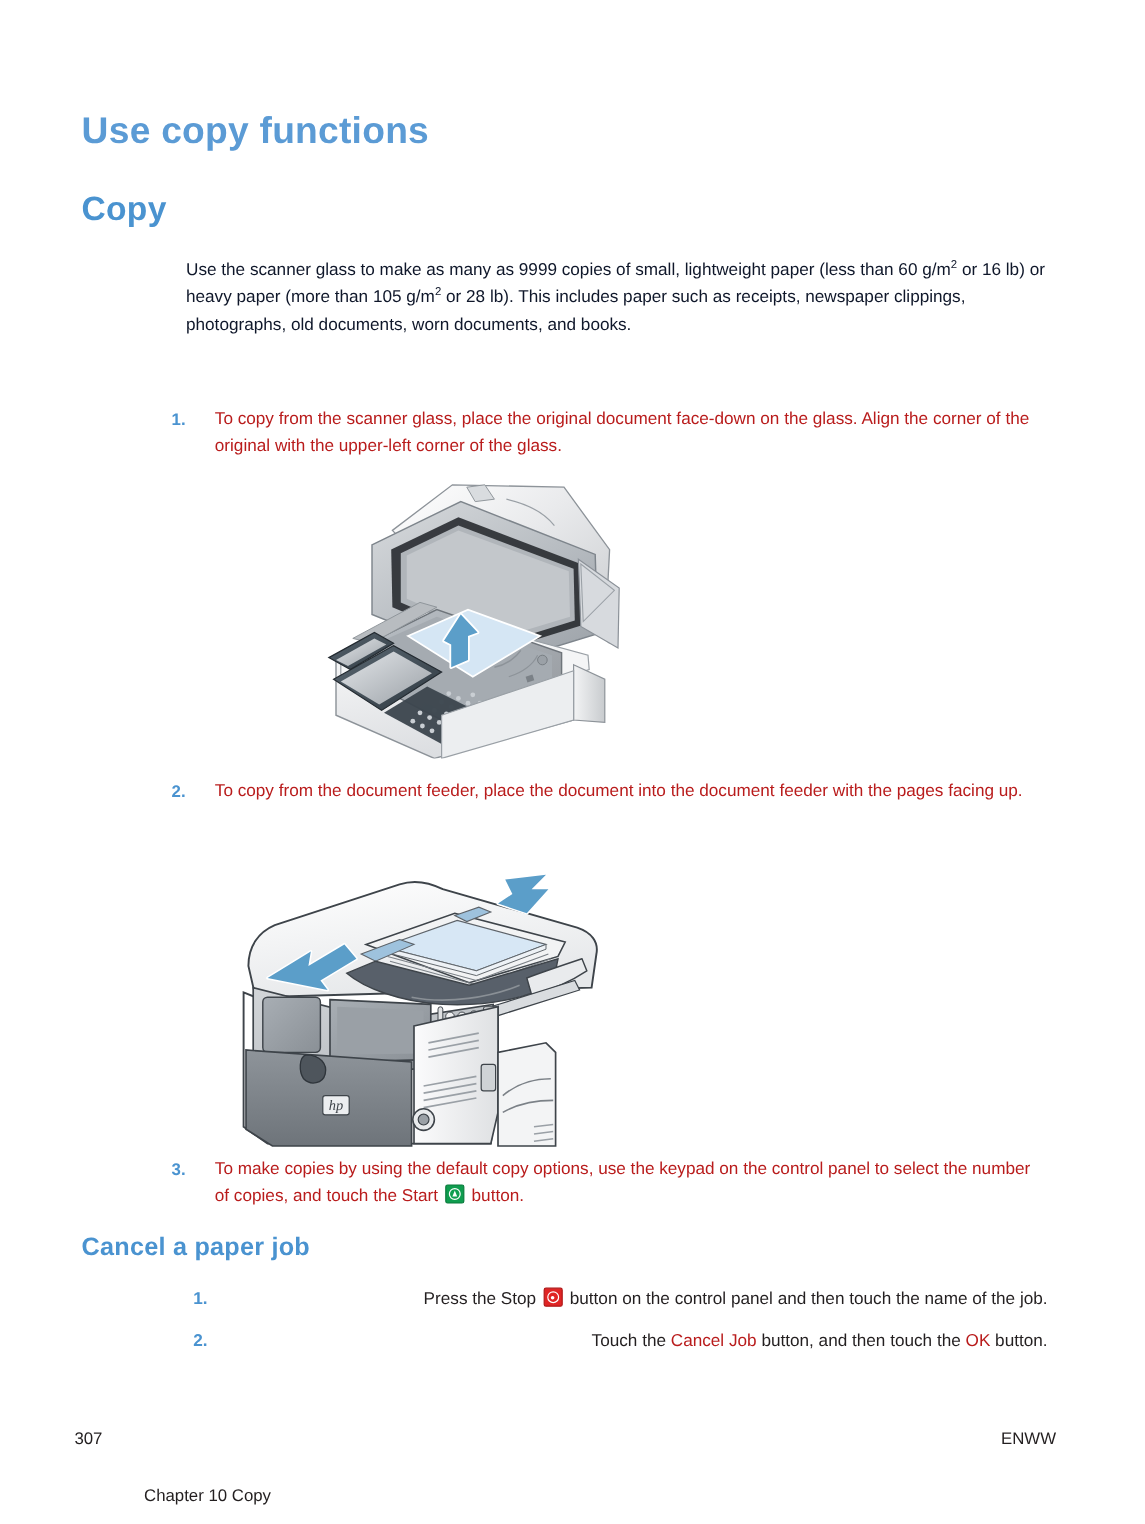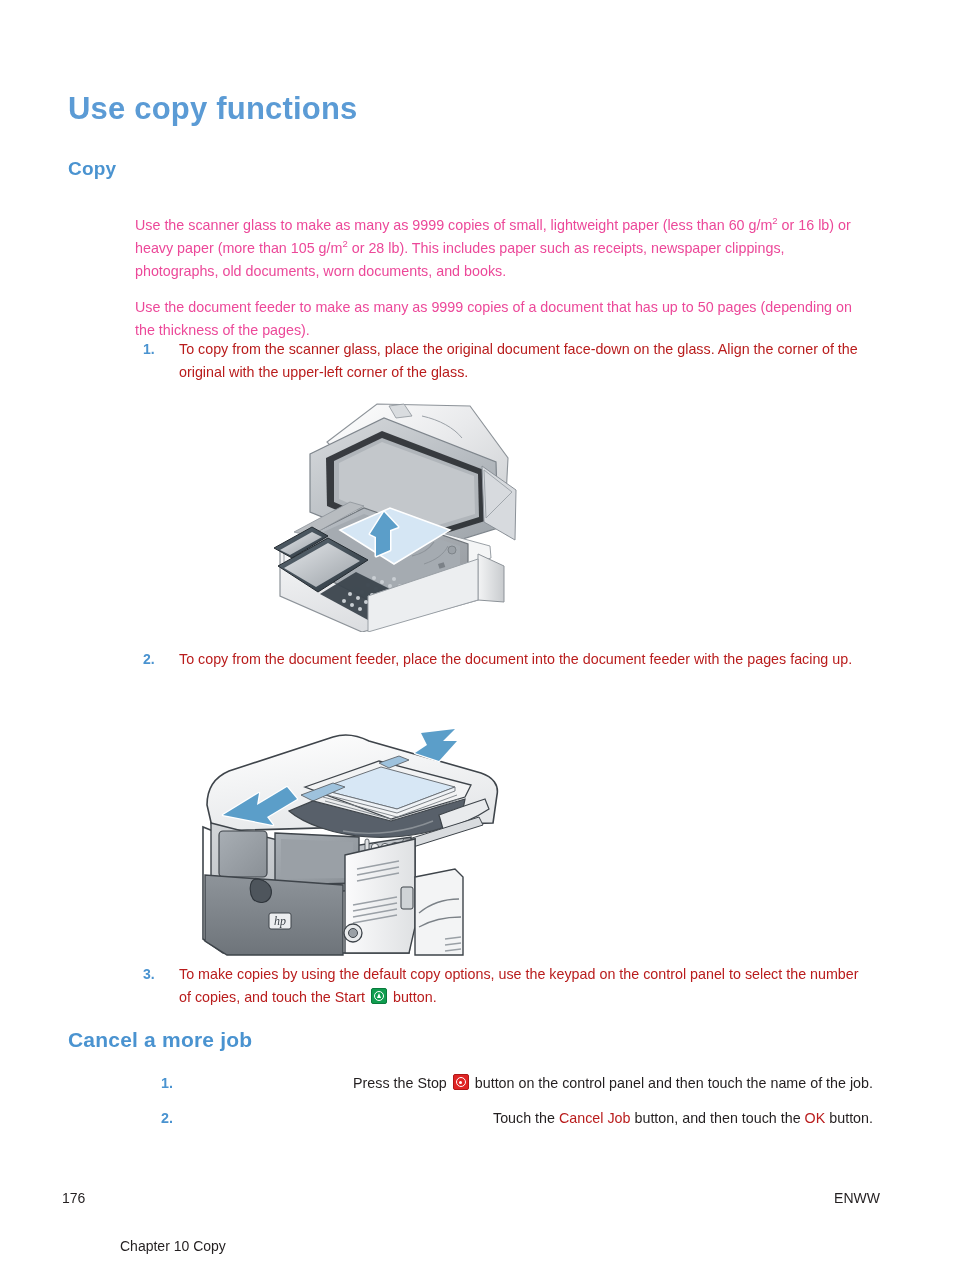--- a/index.html
+++ b/index.html
@@ -30,43 +30,43 @@
     font-size: 31px;
     font-weight: bold;
     color: #5b9bd5;
     letter-spacing: 0.2px;
     line-height: 1.1;
   }
   .h2 {
     position: absolute;
     left: 68px;
     top: 158px;
-    font-size: 19px;
+    font-size: 28px;
     font-weight: bold;
     color: #4a93d0;
     letter-spacing: 0.2px;
   }
   .h2b {
     position: absolute;
     left: 68px;
     top: 1028px;
     font-size: 21px;
     font-weight: bold;
     color: #4a93d0;
     letter-spacing: 0.2px;
   }
 
   
   .para {
     position: absolute;
-    left: 135px;
+    left: 155px;
     width: 730px;
     font-size: 14.3px;
     line-height: 23px;
-    color: #ec4899;
+    color: #0f172a;
   }
   #para1 { top: 200px; }
   #para2 { top: 282px; }
 
   sup { font-size: 9.5px; vertical-align: super; line-height: 0; }
 
   
   .li {
     position: absolute;
     left: 143px;
@@ -158,21 +158,20 @@
 <body>
 
 <div class="page">
 
   <div class="h1">Use copy functions</div>
 
   <div class="h2">Copy</div>
 
   <p class="para" id="para1"><span>Use the scanner glass to make as many as 9999 copies of small, lightweight paper (less than 60 g/m</span><sup>2</sup><span> or 16 lb) or heavy paper (more than 105 g/m</span><sup>2</sup><span> or 28 lb). This includes paper such as receipts, newspaper clippings, photographs, old documents, worn documents, and books.</span></p>
 
-  <p class="para" id="para2">Use the document feeder to make as many as 9999 copies of a document that has up to 50 pages (depending on the thickness of the pages).</p>
 
   <div class="li" id="li1">
     <span class="num">1.</span>
     <span class="txt">To copy from the scanner glass, place the original document face-down on the glass. Align the corner of the original with the upper-left corner of the glass.</span>
   </div>
 
   <div class="illus1">
     <svg width="252" height="236" viewBox="0 0 252 236" xmlns="http://www.w3.org/2000/svg">
       <defs>
         <linearGradient id="lidTop" x1="0" y1="0" x2="1" y2="1">
@@ -401,37 +400,37 @@
     </svg>
   </div>
 
   <div class="li" id="li3">
     <span class="num">3.</span>
     <span class="txt"><span>To make copies by using the default copy options, use the keypad on the control panel to select the number of copies, and touch the Start</span>
       <span class="btn-glyph start"><span class="ring"></span><span class="tri"></span></span>
       <span>button.</span></span>
   </div>
 
-  <div class="h2b">Cancel a more job</div>
+  <div class="h2b">Cancel a paper job</div>
 
   <div class="li2col" id="cli1">
     <span class="num">1.</span>
     <span class="txt"><span>Press the Stop</span>
       <span class="btn-glyph stop"><span class="ring"></span><span class="dot"></span></span>
       <span>button on the control panel and then touch the name of the job.</span></span>
   </div>
 
   <div class="li2col" id="cli2">
     <span class="num">2.</span>
     <span class="txt"><span>Touch the</span>
       <span class="blue-ui">Cancel Job</span>
       <span>button, and then touch the</span>
       <span class="blue-ui">OK</span>
       <span>button.</span></span>
   </div>
 
   <div class="footer">
-    <span class="pgno">176</span>
+    <span class="pgno">307</span>
     <span class="chap">Chapter 10   Copy</span>
     <span class="enww">ENWW</span>
   </div>
 
 </div>
 
 </body></html>

